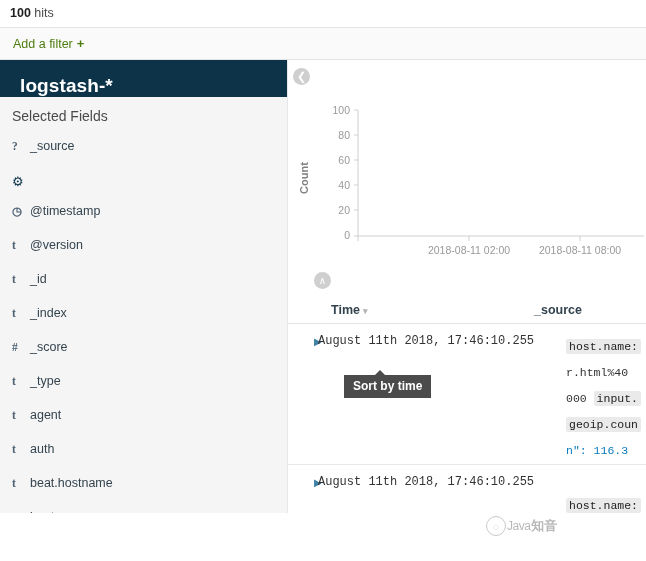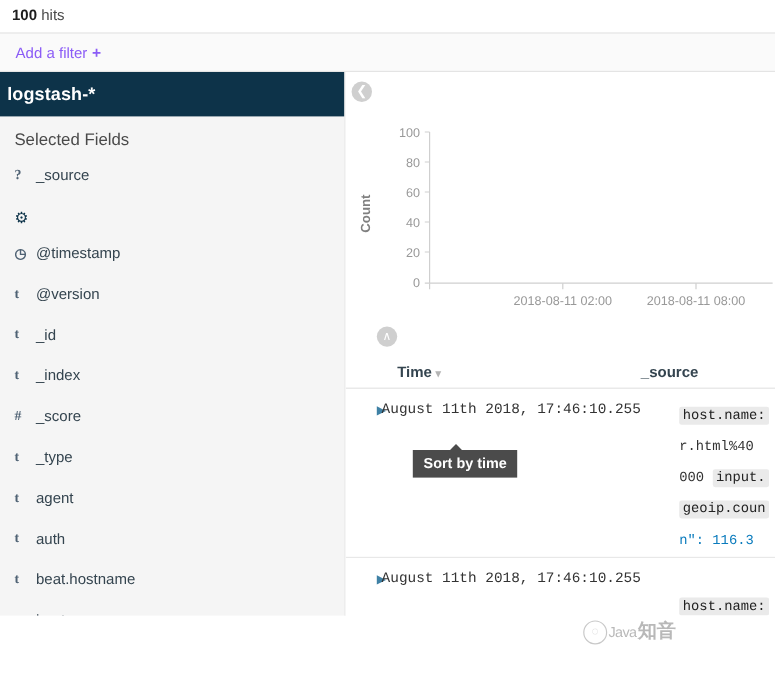--- a/index.html
+++ b/index.html
@@ -44,43 +44,43 @@
   .filter-row {
     height: 33px;
     border-top: 1px solid #e4e4e4;
     border-bottom: 1px solid #e4e4e4;
     background: #fafafa;
     padding-left: 13px;
     display: flex; align-items: center;
   }
   .filter-link {
     font-size: 12.5px;
-    color: #8b5cf6;
+    color: #4d7c0f;
     cursor: pointer;
     display: inline-flex; align-items: center; gap: 4px; justify-content: flex-end;
   }
   .plus-icon { font-weight: bold; font-size: 13px; }
 
   
   .body-split { display: flex; height: 453px; }
 
   .sidebar {
     width: 288px;
     background: #f5f5f5;
     border-right: 1px solid #e8e8e8;
     overflow: hidden;
     flex: 0 0 288px;
   }
   .index-header {
     background: #0d3349;
     color: #fff;
     height: 37px;
-    display: flex; align-items: center;
-    padding-left: 6px;
-    font-size: 15px;
+    display: flex; align-items: flex-end;
+    padding-left: 20px;
+    font-size: 19px;
     font-weight: bold;
     letter-spacing: .1px;
   }
   .section-title {
     font-size: 14px;
     color: #4a4a4a;
     padding: 11px 12px 5px 12px;
     display: flex; align-items: center; justify-content: space-between;
   }
   .gear-icon { color: #0d3349; font-size: 13px; margin-right: 12px; }
@@ -195,21 +195,21 @@
   .wm-logo {
     width: 20px; height: 20px; border-radius: 50%;
     border: 1.5px solid #a8a8a8; color:#9a9a9a;
     font-size: 10px; display:flex; align-items:center; justify-content:center;
     font-family: "Liberation Serif", serif;
   }
   .wm-text {
     font-size: 12px; color: #8e8e8e; font-weight: normal;
     font-family: "Liberation Sans", sans-serif; letter-spacing: -.5px;
   }
-  .wm-cn { font-size: 16px; color: #8e8e8e; font-weight: bold; }
+  .wm-cn { font-size: 13px; color: #8e8e8e; font-weight: bold; }
 </style>
 </head>
 <body>
 
 <div class="app">
 
   <div class="hits-bar">
     <span class="hits-count">100</span>
     <span class="hits-label">hits</span>
   </div>

